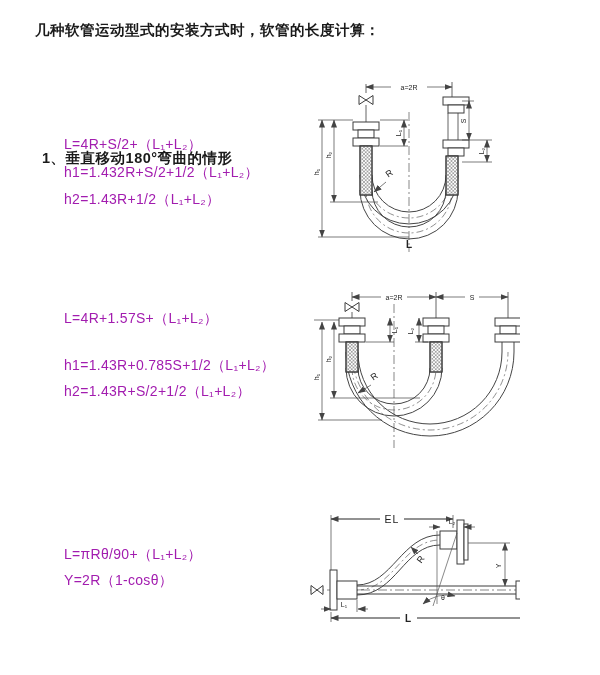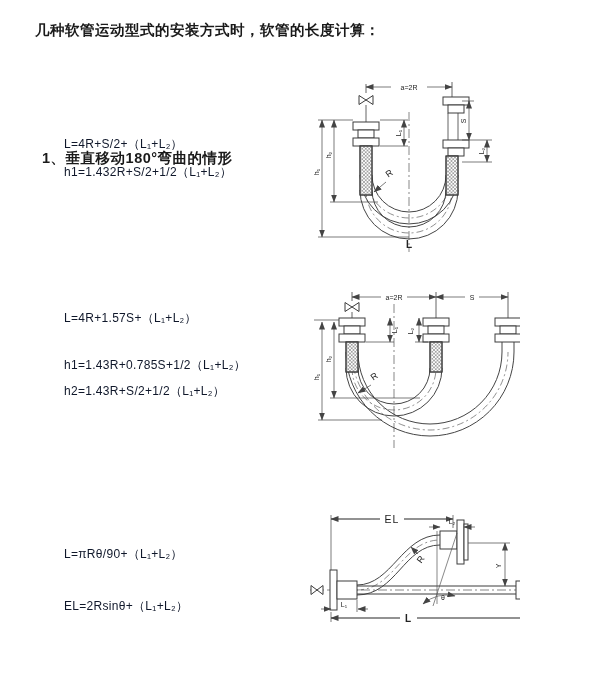--- a/index.html
+++ b/index.html
@@ -2,45 +2,46 @@
 <html><head>
 <meta charset="utf-8">
 <style>
   html,body{margin:0;padding:0;background:#ffffff;}
   .page{
     position:relative;width:520px;height:675px;background:#fff;overflow:hidden;
     font-family:"Liberation Sans","DejaVu Sans",sans-serif;color:#1a1a1a;border-radius:31px;
   }
   .title{position:absolute;left:35px;top:21px;font-size:14.5px;font-weight:bold;letter-spacing:.5px;white-space:nowrap;}
   .sec-heading{position:absolute;font-size:14.5px;font-weight:bold;letter-spacing:.5px;white-space:nowrap;margin-top:40px;}
-  .formula{position:absolute;font-size:12px;font-weight:500;letter-spacing:.3px;white-space:nowrap;color:#0f172a;}
+  .formula{position:absolute;font-size:14px;font-weight:500;letter-spacing:.3px;white-space:nowrap;color:#a21caf;}
   svg{position:absolute;overflow:visible;}
   svg text{font-family:"Liberation Sans","DejaVu Sans",sans-serif;fill:#222;}
   .dimtxt{font-size:7px;}
   .rlab{font-size:9px;}
   .biglab{font-size:10px;font-weight:bold;}
   .ellab{font-size:10.5px;letter-spacing:1px;}
 </style>
 </head>
 <body>
 
 <div class="page">
 
   <div class="title">几种软管运动型式的安装方式时，软管的长度计算：</div>
 
   <div class="sec-heading" style="left:42px;top:109px">1、垂直移动180°弯曲的情形</div>
   <div class="formula" style="left:64px;top:136px">L=4R+S/2+（L₁+L₂）</div>
   <div class="formula" style="left:64px;top:164px">h1=1.432R+S/2+1/2（L₁+L₂）</div>
+  <div class="formula" style="left:64px;top:191px">h2=1.43R+1/2（L₁+L₂）</div>
 
   <div class="formula" style="left:64px;top:310px">L=4R+1.57S+（L₁+L₂）</div>
   <div class="formula" style="left:64px;top:357px">h1=1.43R+0.785S+1/2（L₁+L₂）</div>
   <div class="formula" style="left:64px;top:383px">h2=1.43R+S/2+1/2（L₁+L₂）</div>
 
   <div class="formula" style="left:64px;top:546px">L=πRθ/90+（L₁+L₂）</div>
-  <div class="formula" style="left:64px;top:598px">EL=2Rsinθ+（L₁+L₂）</div>
+  <div class="formula" style="left:64px;top:572px">Y=2R（1-cosθ）</div>
 
   <svg style="left:300px;top:78px" width="200" height="178" viewBox="300 78 200 178">
     <defs>
       <marker id="arr1" viewBox="0 0 8 6" markerWidth="8" markerHeight="6" refX="7.5" refY="3" orient="auto-start-reverse" markerUnits="userSpaceOnUse">
         <path d="M0 0 L8 3 L0 6 Z" fill="#444"></path>
       </marker>
       <pattern id="braid1" width="3.5" height="3.5" patternUnits="userSpaceOnUse">
         <path d="M0 0 L3.5 3.5 M3.5 0 L0 3.5" stroke="#777" stroke-width="0.6"></path>
       </pattern>
     </defs>

